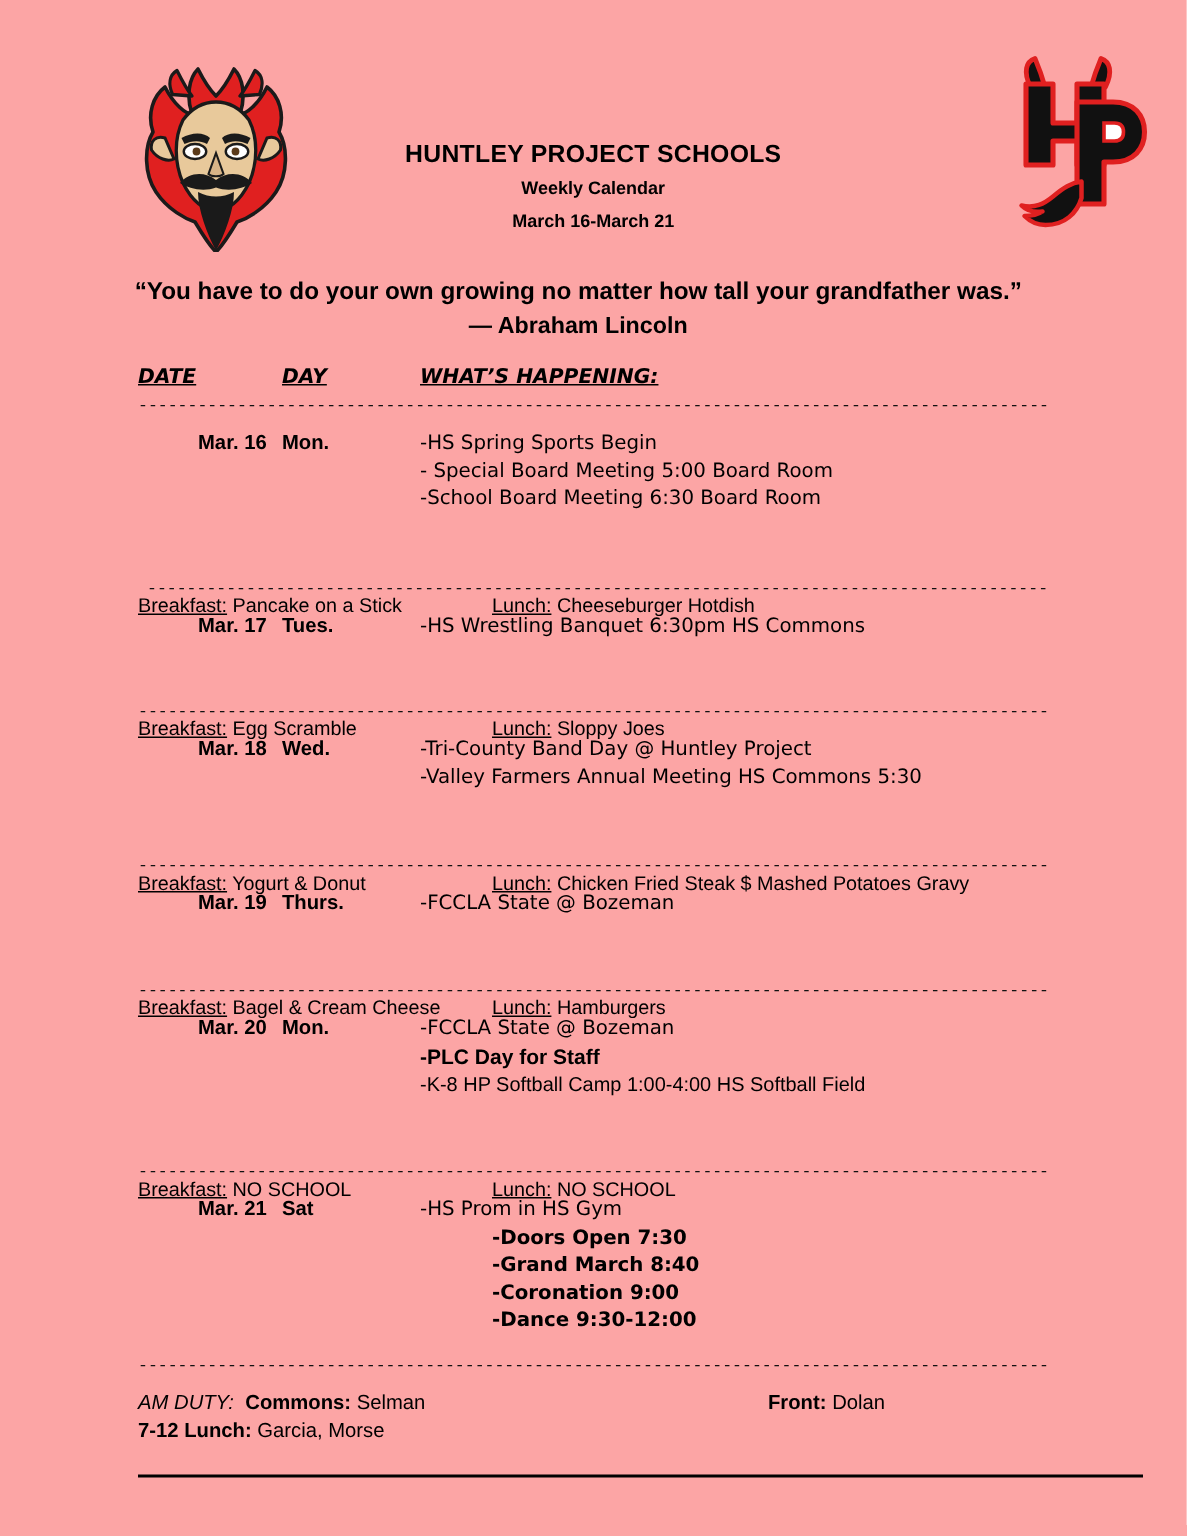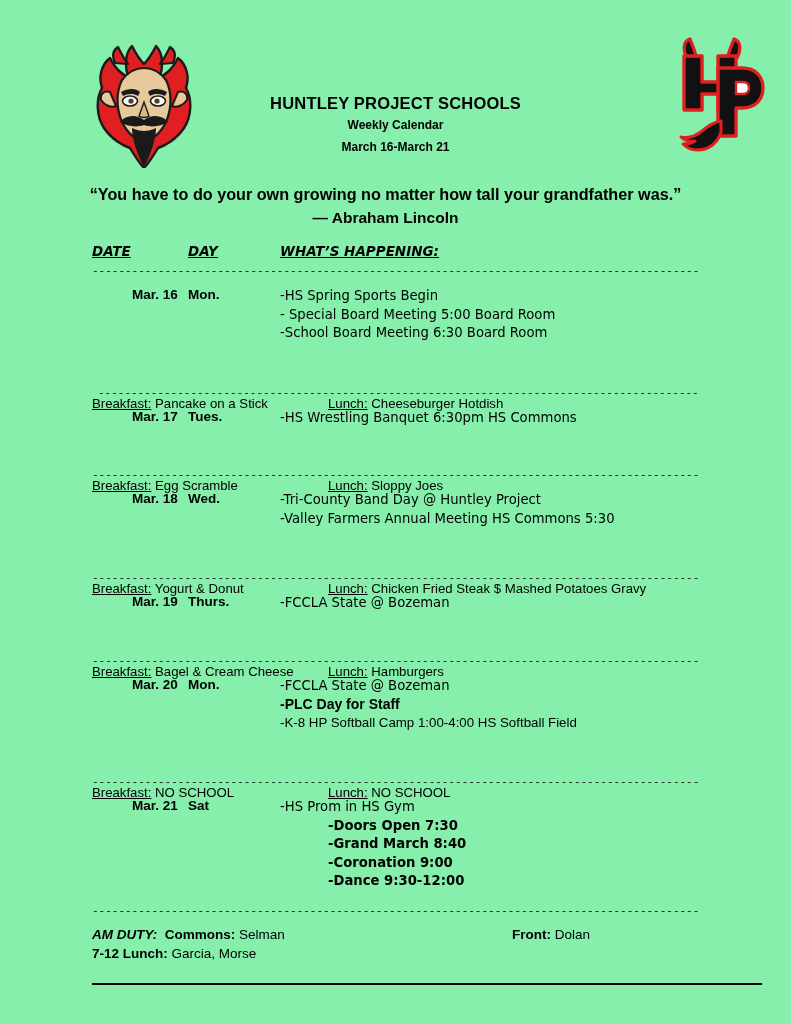--- a/index.html
+++ b/index.html
@@ -14,21 +14,21 @@
     position: relative;
     font-family: "Liberation Sans", sans-serif;
     color: #000000;
     overflow: hidden;
   }
 
   .page {
     position: relative;
     width: 791px;
     height: 1024px;
-    background: #86efac;
+    background: #fca5a5;
   }
 
   
   .logo-devil {
     position: absolute;
     left: 88px;
     top: 36px;
     width: 112px;
     height: 132px;
   }
@@ -179,21 +179,21 @@
   .meal-row .lbl { text-decoration: underline; }
 
   
   .duty {
     position: relative;
     font-size: 13.5px;
     line-height: 19px;
   }
   .duty .l1 { position: relative; height: 19px; }
   .duty .amduty {
-    font-weight: bold;
+    font-weight: normal;
     font-style: italic;
   }
   .duty .commons { font-weight: bold; }
   .duty .front {
     position: absolute;
     left: 374px;
     top: 0;
     font-weight: bold;
     white-space: nowrap;
     padding-left: 46px;

